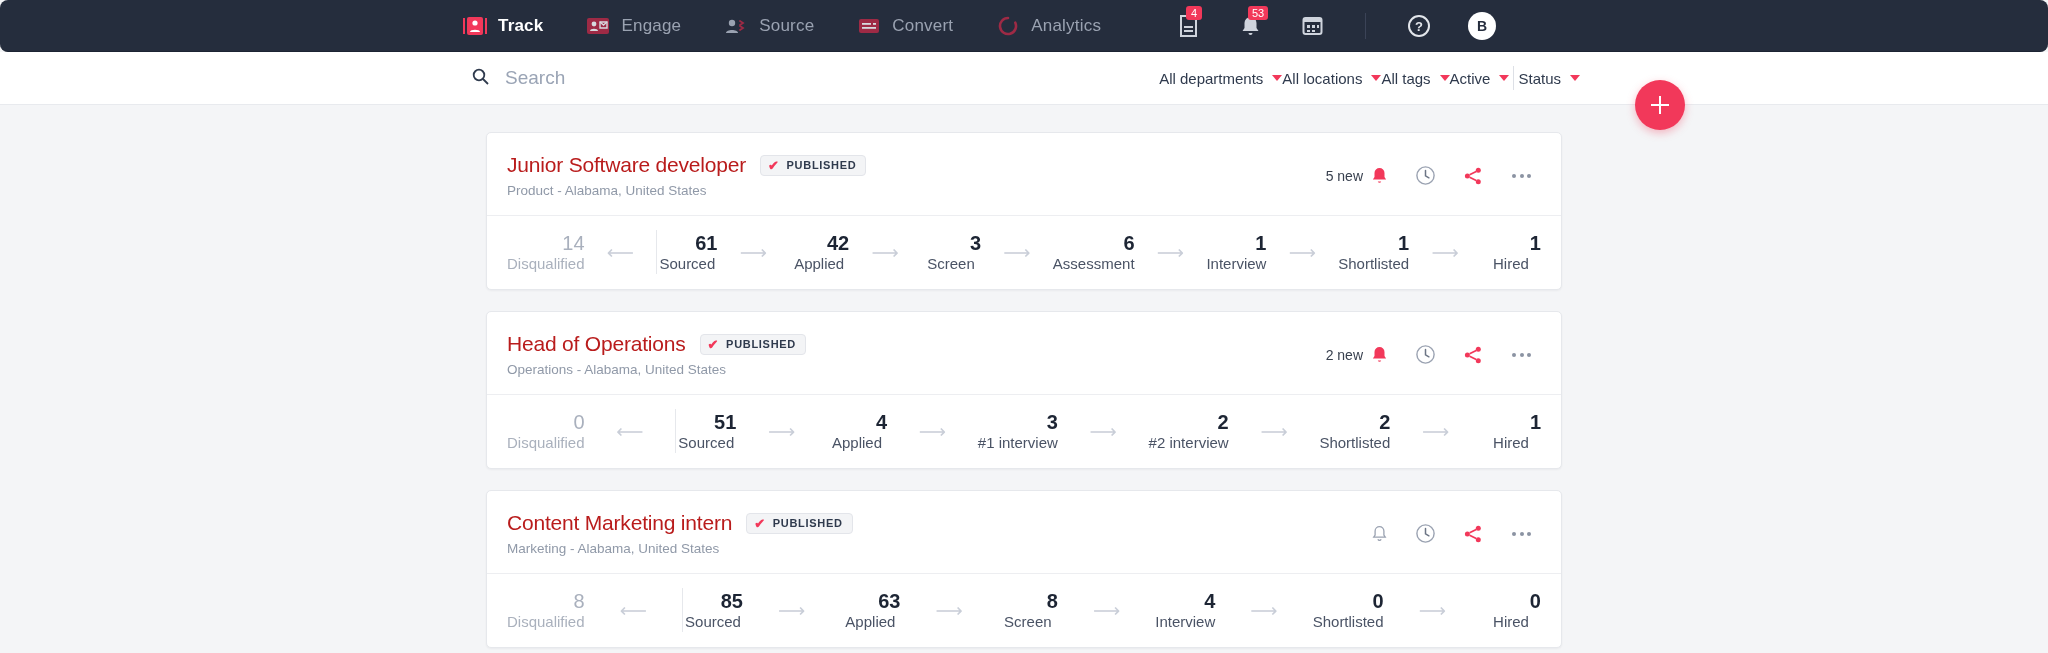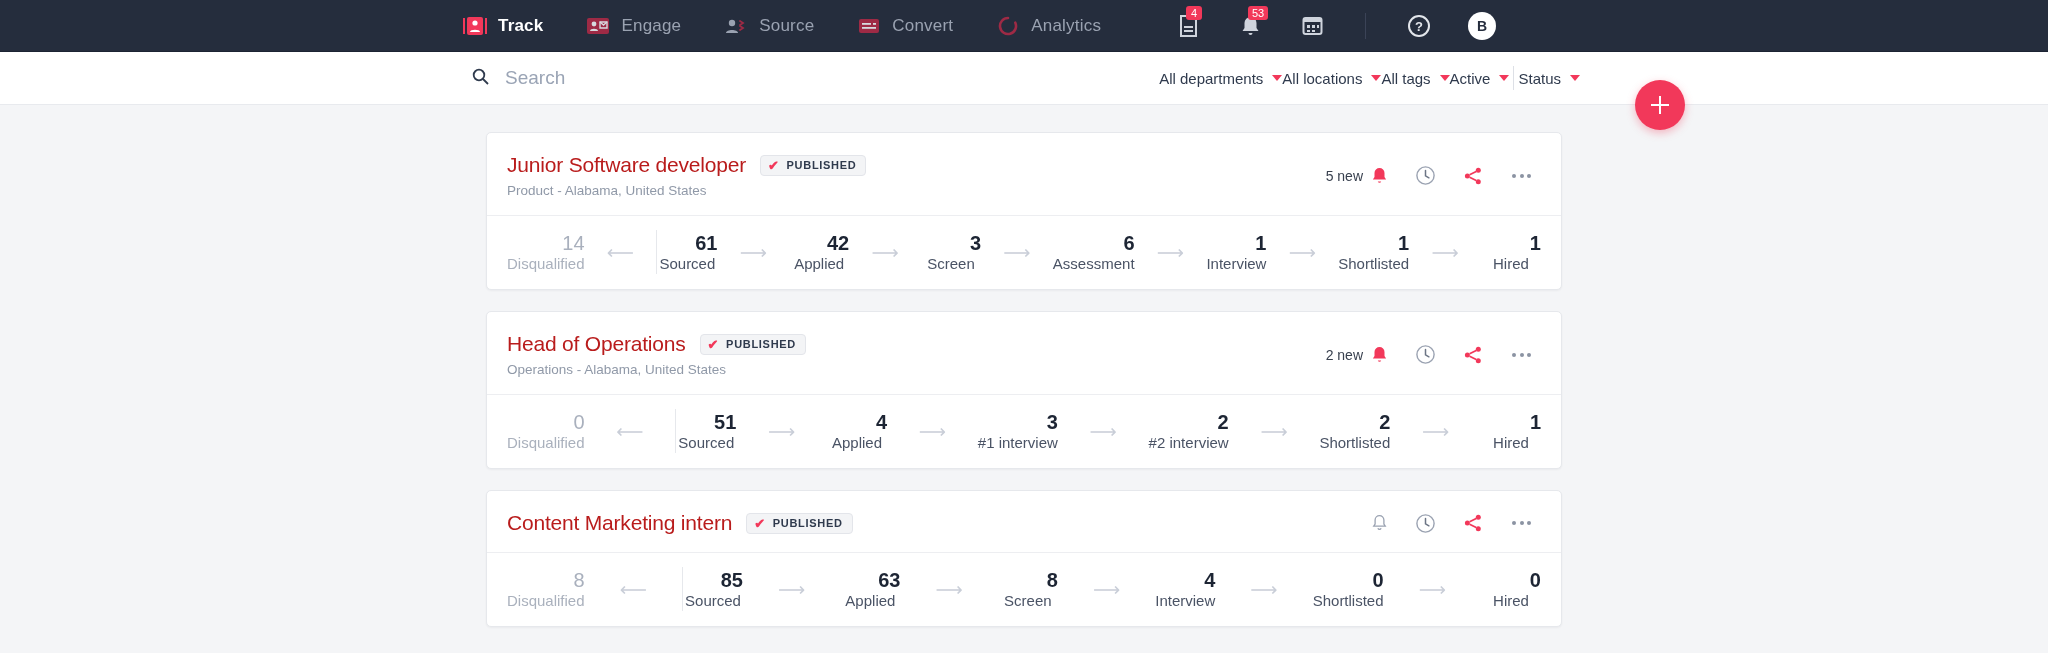--- a/index.html
+++ b/index.html
@@ -11,20 +11,21 @@
   }
 
   
   .topnav {
     height: 52px;
     background: #252d3d;
     display: flex;
     align-items: center;
     position: relative;
     border-bottom: 1px solid #1c2433;
+    border-radius: 8px;
   }
   .nav-center {
     display: flex;
     align-items: center;
     gap: 42px;
     margin-left: 462px;
   }
   .nav-item {
     display: flex;
     align-items: center;
@@ -555,20 +556,21 @@
     <div class="card">
       <div class="card-head">
         <div class="card-titles">
           <div class="title-line">
             <div class="job-title">Content Marketing intern</div>
             <span class="pill">
               <span class="tick">✔</span>
               <span>PUBLISHED</span>
             </span>
           </div>
+          <div class="job-sub">Marketing - Alabama, United States</div>
         </div>
         <div class="card-actions">
           <span class="act-ico">
             <svg width="17" height="18" viewBox="0 0 17 18">
               <path d="M8.5 1.6a4.4 4.4 0 0 0-4.4 4.4v4L2.7 12.2h11.6L12.9 10V6a4.4 4.4 0 0 0-4.4-4.4z" fill="none" stroke="#9aa2b1" stroke-width="1.3"></path>
               <path d="M6.9 14.2a1.7 1.7 0 0 0 3.2 0" fill="none" stroke="#9aa2b1" stroke-width="1.3"></path>
             </svg>
           </span>
           <span class="act-ico">
             <svg width="21" height="21" viewBox="0 0 21 21">

